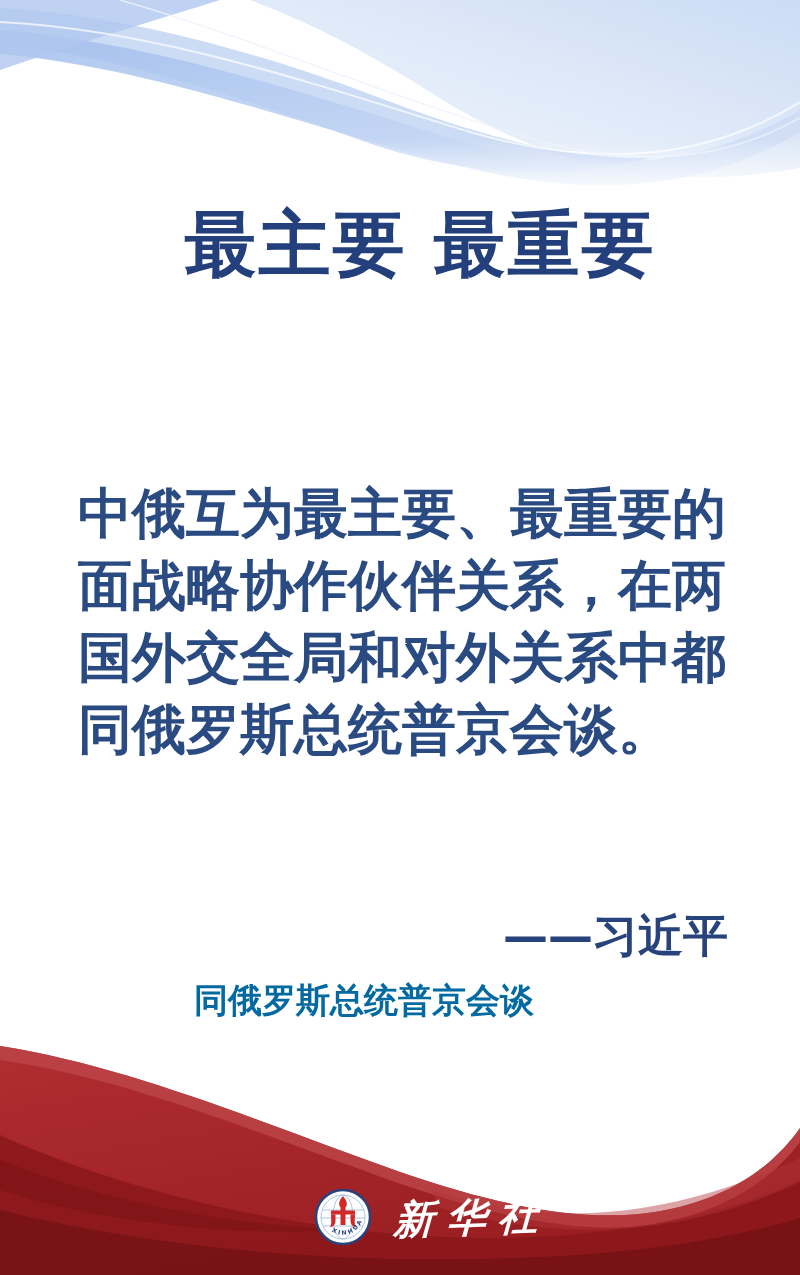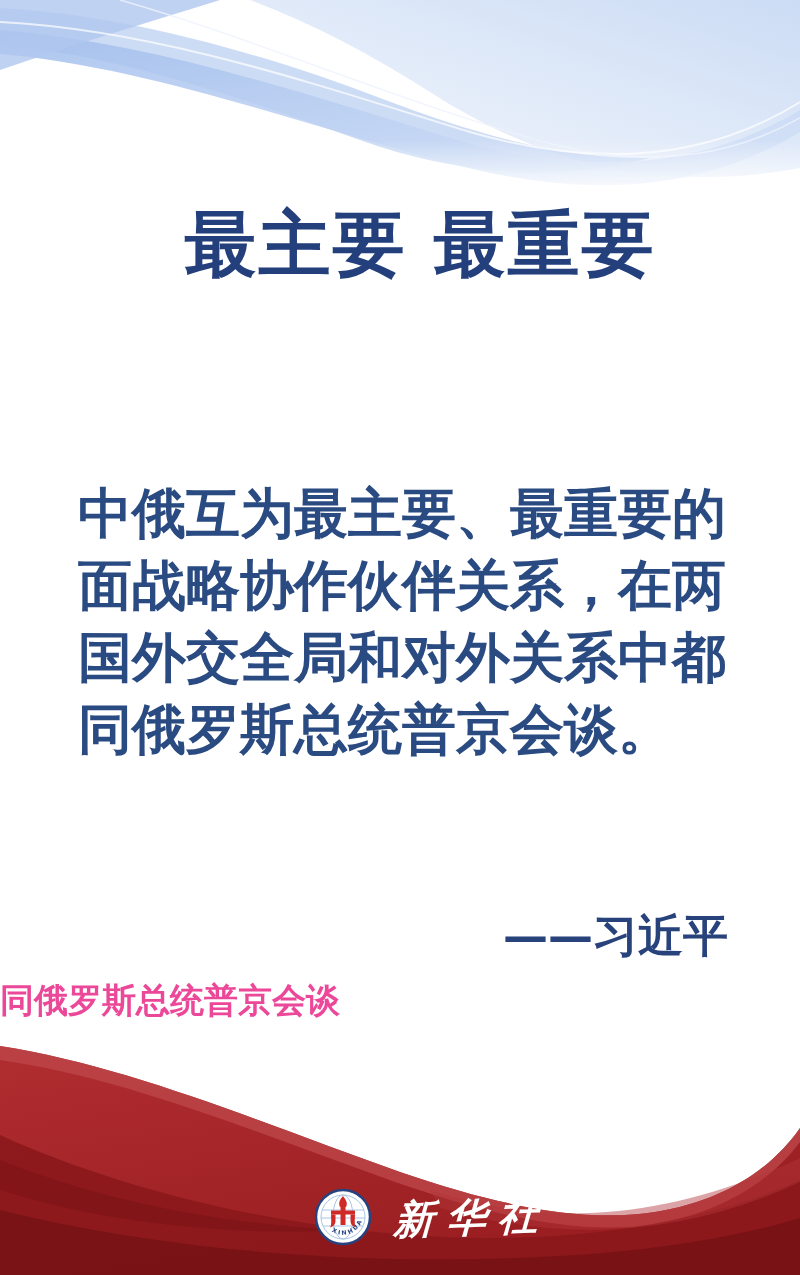--- a/index.html
+++ b/index.html
@@ -27,21 +27,21 @@
   }
   
   .attribution{
     position:absolute;top:908px;left:0;width:722px;
     text-align:right;color:#28427b;font-weight:bold;
     font-size:45px;line-height:56px;margin-left:6px;
   }
   
   .source-block{
     position:absolute;top:980px;left:0;width:728px;
-    text-align:left;color:#ec4899;font-weight:bold;
+    text-align:center;color:#0369a1;font-weight:bold;
     font-size:34px;line-height:40px;
   }
   
   .publisher{
     position:absolute;top:1186px;left:314px;height:62px;
     display:flex;align-items:center;
   }
   .badge{width:58px;height:58px;display:block;}
   .wordmark{
     margin-left:22px;color:#ffffff;font-size:40px;font-weight:bold;

